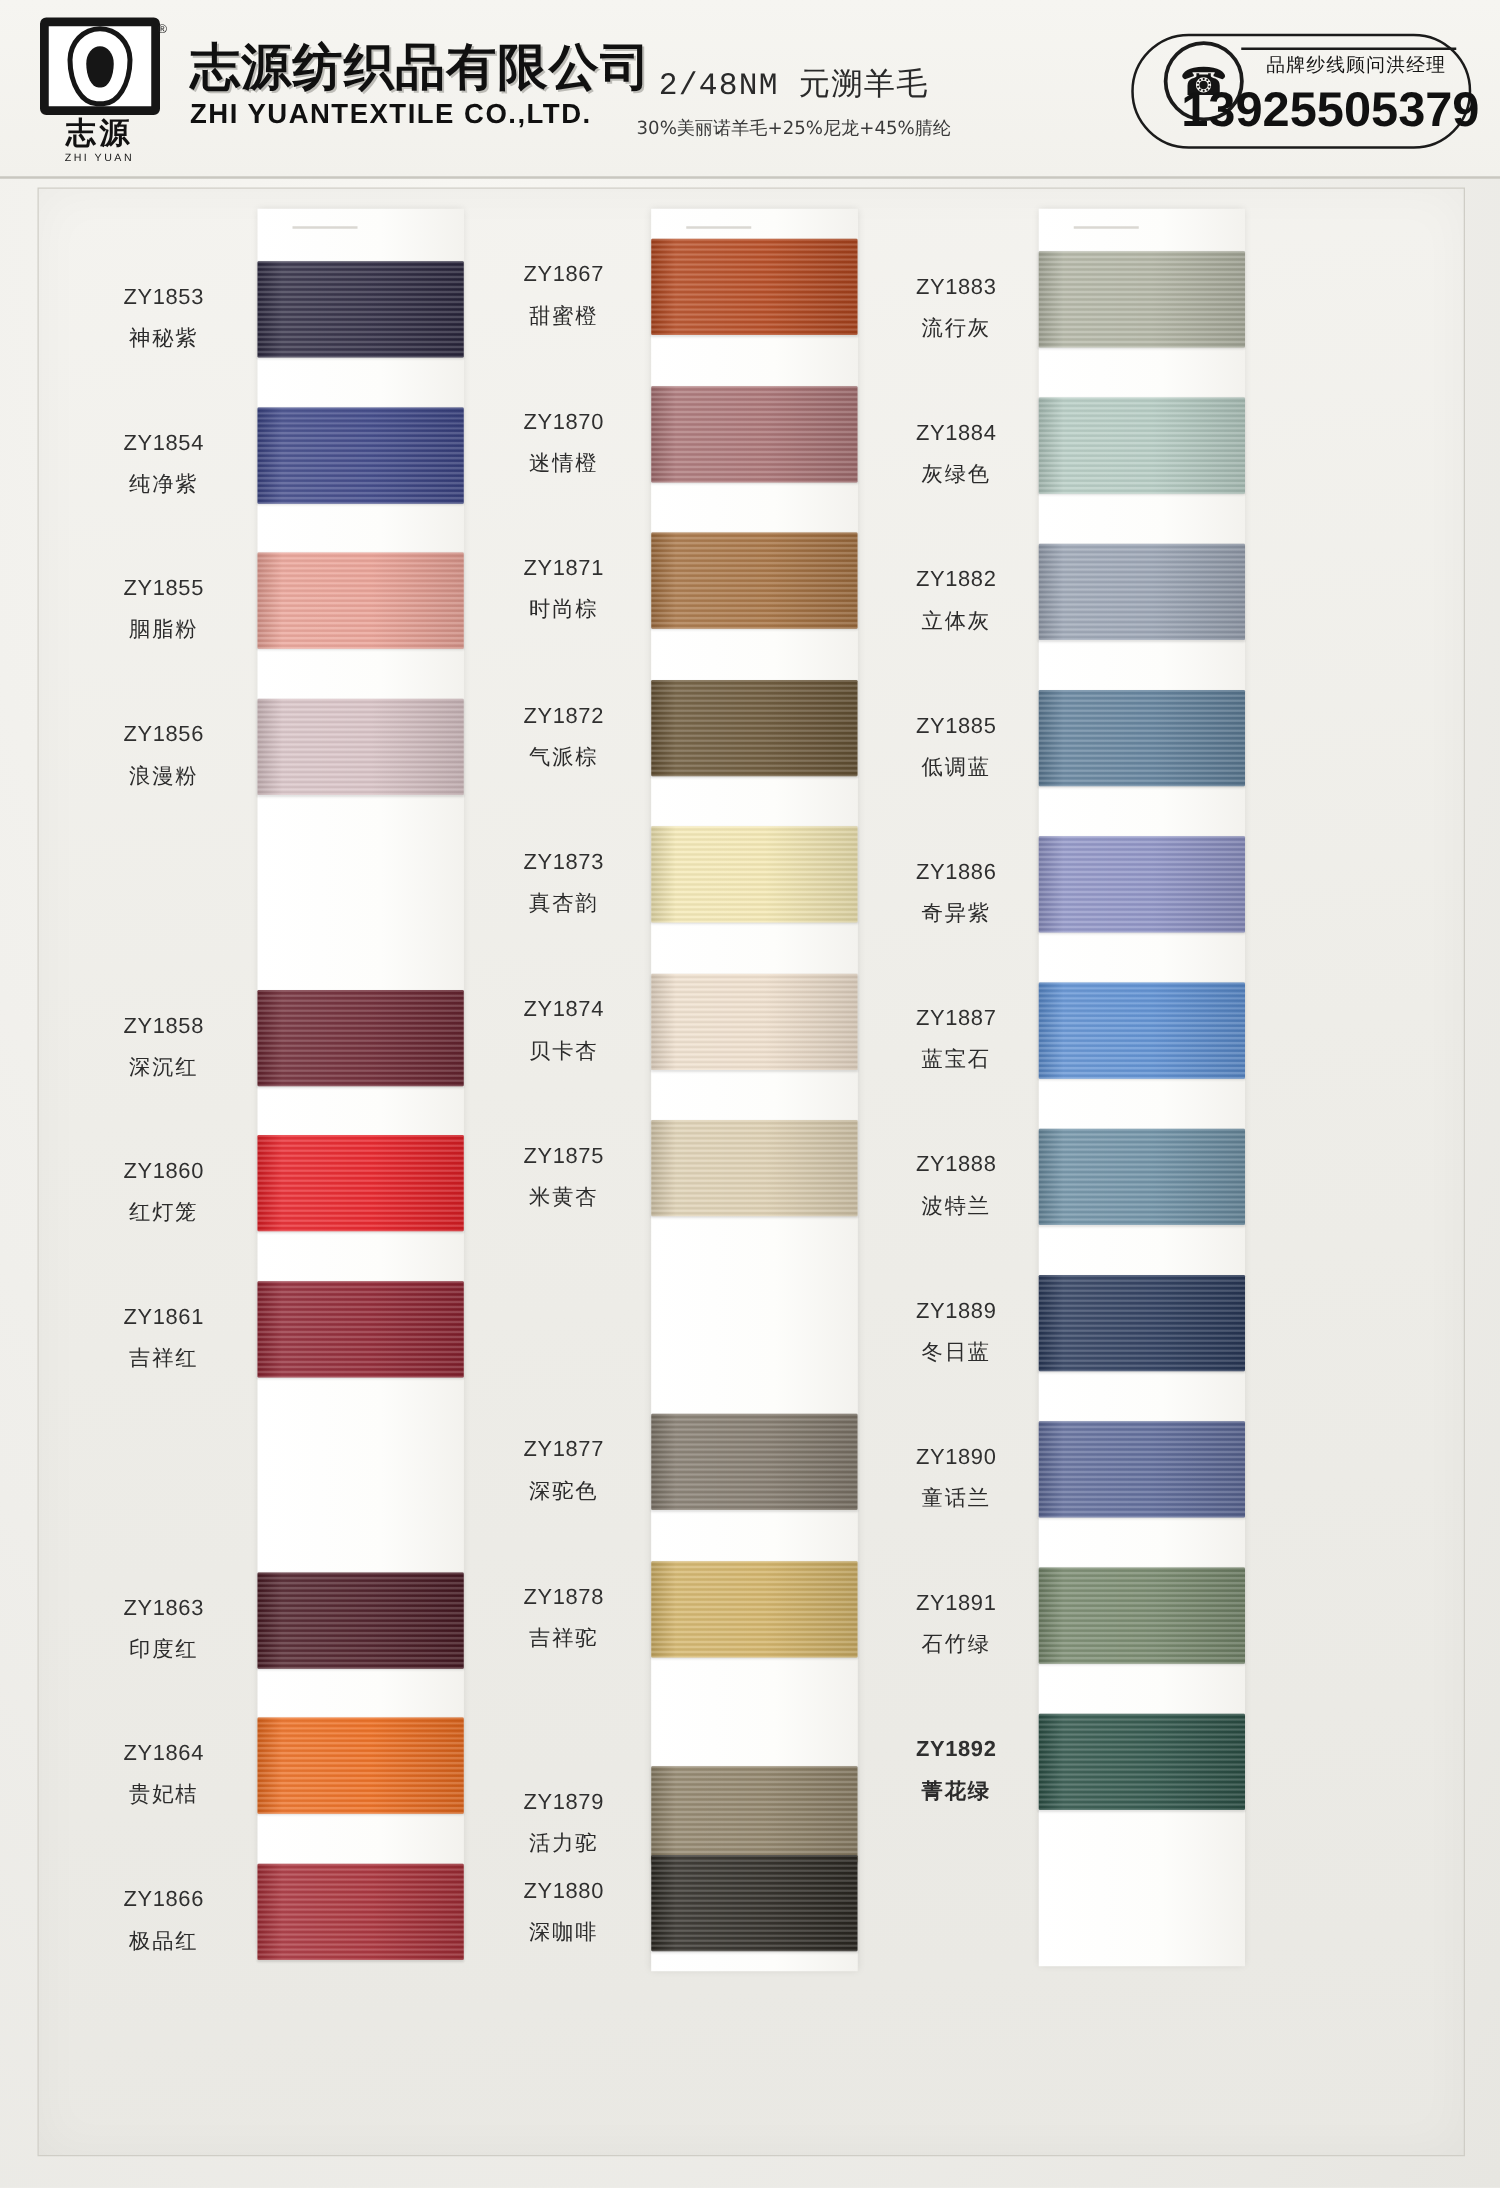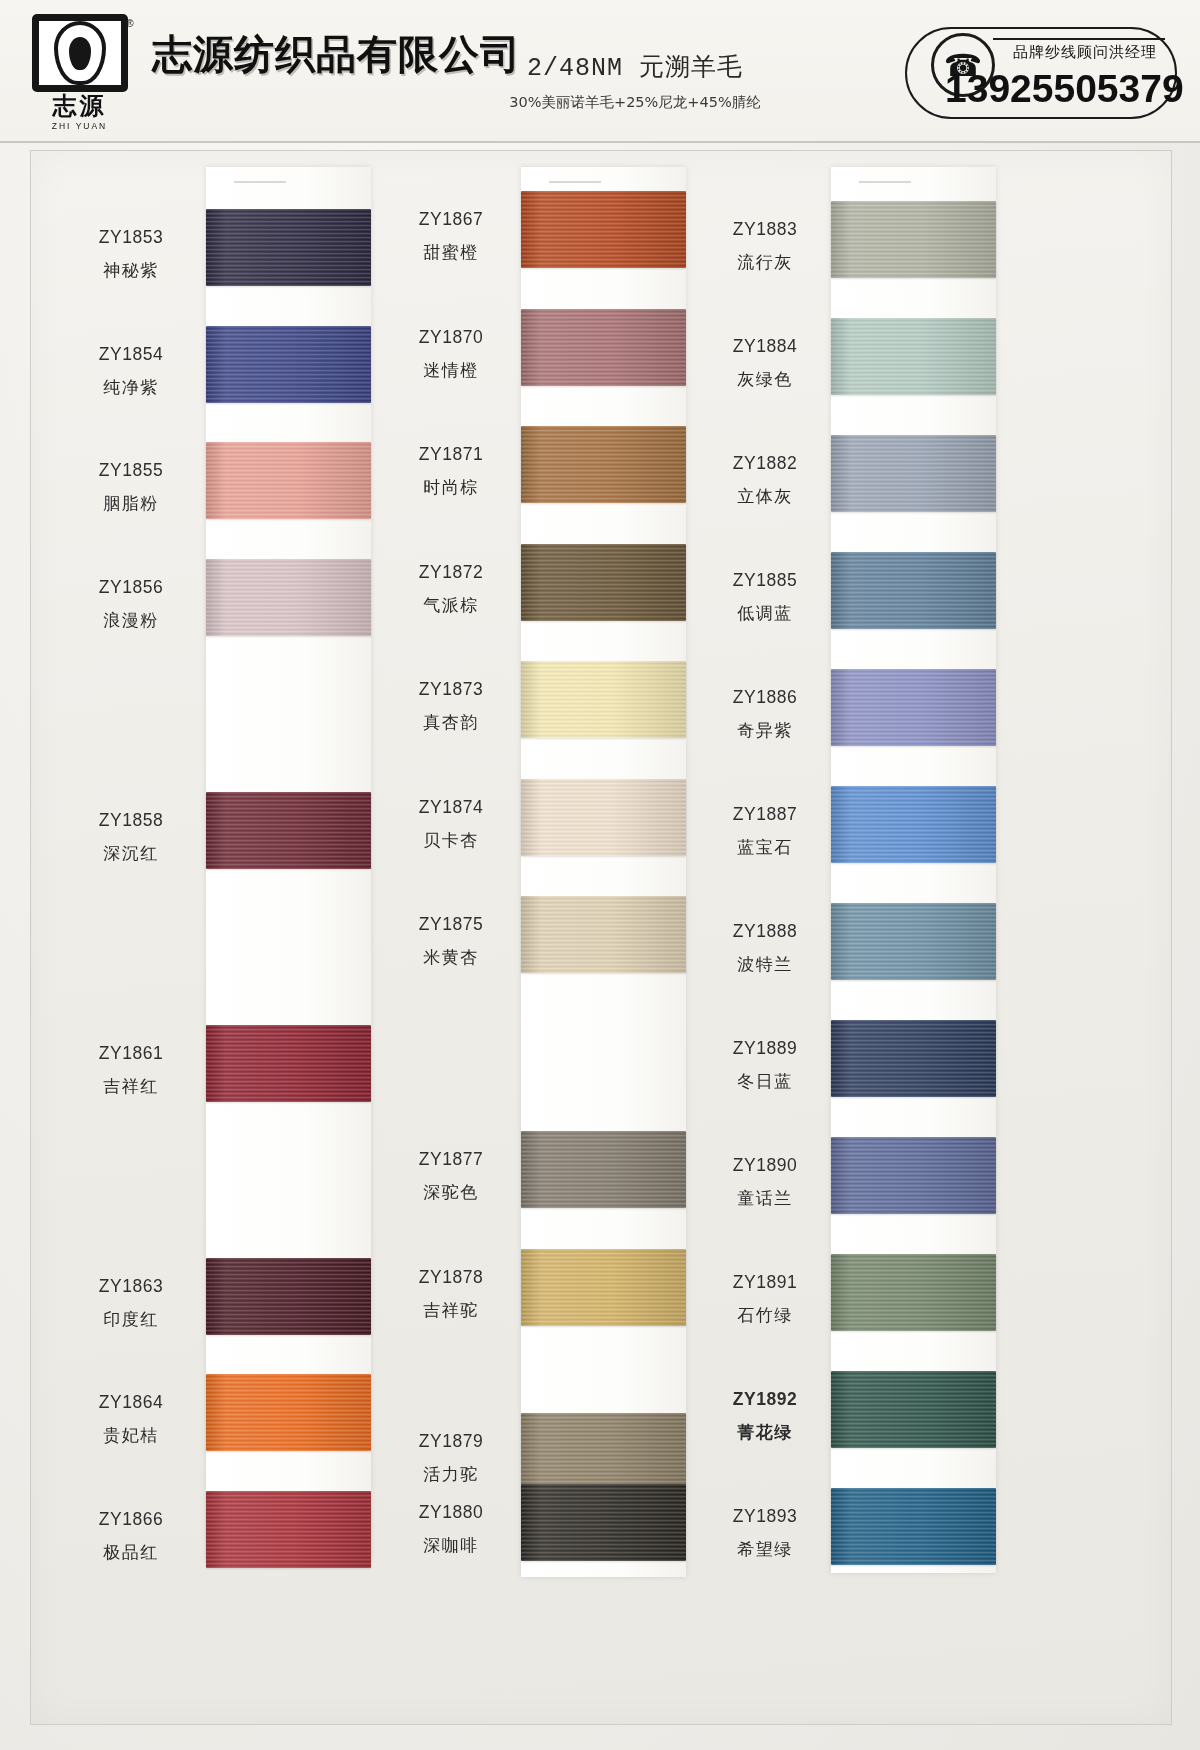--- a/index.html
+++ b/index.html
@@ -190,20 +190,21 @@
             <div class="inner2"></div>
           </div>
         <span class="reg-mark">®</span>
       </div>
       <div class="logo-cn">志源</div>
       <div class="logo-en">ZHI YUAN</div>
     </div>
 
     <div class="company">
       <div class="company-cn">志源纺织品有限公司</div>
+      <div class="company-en">ZHI YUANTEXTILE CO.,LTD.</div>
     </div>
 
     <div class="product">
       <div class="product-title">2/48NM  元溯羊毛</div>
       <div class="product-comp">30%美丽诺羊毛+25%尼龙+45%腈纶</div>
     </div>
 
     <div class="phone-pill">
       <div class="phone-icon">☎</div>
       <div class="phone-adv-rule"></div>
@@ -248,20 +249,27 @@
           </div>
           <div class="swatch" style="background: rgb(217, 195, 198);"></div>
         </div>
         <div class="row" style="top: 640.5px;">
           <div class="labels">
             <div class="code">ZY1858</div>
             <div class="name">深沉红</div>
           </div>
           <div class="swatch" style="background: rgb(109, 39, 51);"></div>
         </div>
+        <div class="row" style="top: 757px;">
+          <div class="labels">
+            <div class="code">ZY1860</div>
+            <div class="name">红灯笼</div>
+          </div>
+          <div class="swatch" style="background: rgb(232, 31, 38);"></div>
+        </div>
         <div class="row" style="top: 873.5px;">
           <div class="labels">
             <div class="code">ZY1861</div>
             <div class="name">吉祥红</div>
           </div>
           <div class="swatch" style="background: rgb(142, 34, 48);"></div>
         </div>
         <div class="row" style="top: 1106.5px;">
           <div class="labels">
             <div class="code">ZY1863</div>
@@ -440,23 +448,16 @@
           </div>
           <div class="swatch" style="background: rgb(116, 134, 106);"></div>
         </div>
         <div class="row" style="top: 1220px; font-weight: bold;">
           <div class="labels">
             <div class="code">ZY1892</div>
             <div class="name">菁花绿</div>
           </div>
           <div class="swatch" style="background: rgb(46, 84, 73);"></div>
         </div>
-        <div class="row" style="top: 1337px;">
-          <div class="labels">
-            <div class="code">ZY1893</div>
-            <div class="name">希望绿</div>
-          </div>
-          <div class="swatch" style="background: rgb(29, 95, 134);"></div>
-        </div>
       </div>
 
   </div>
 </div>
 
 </body></html>

